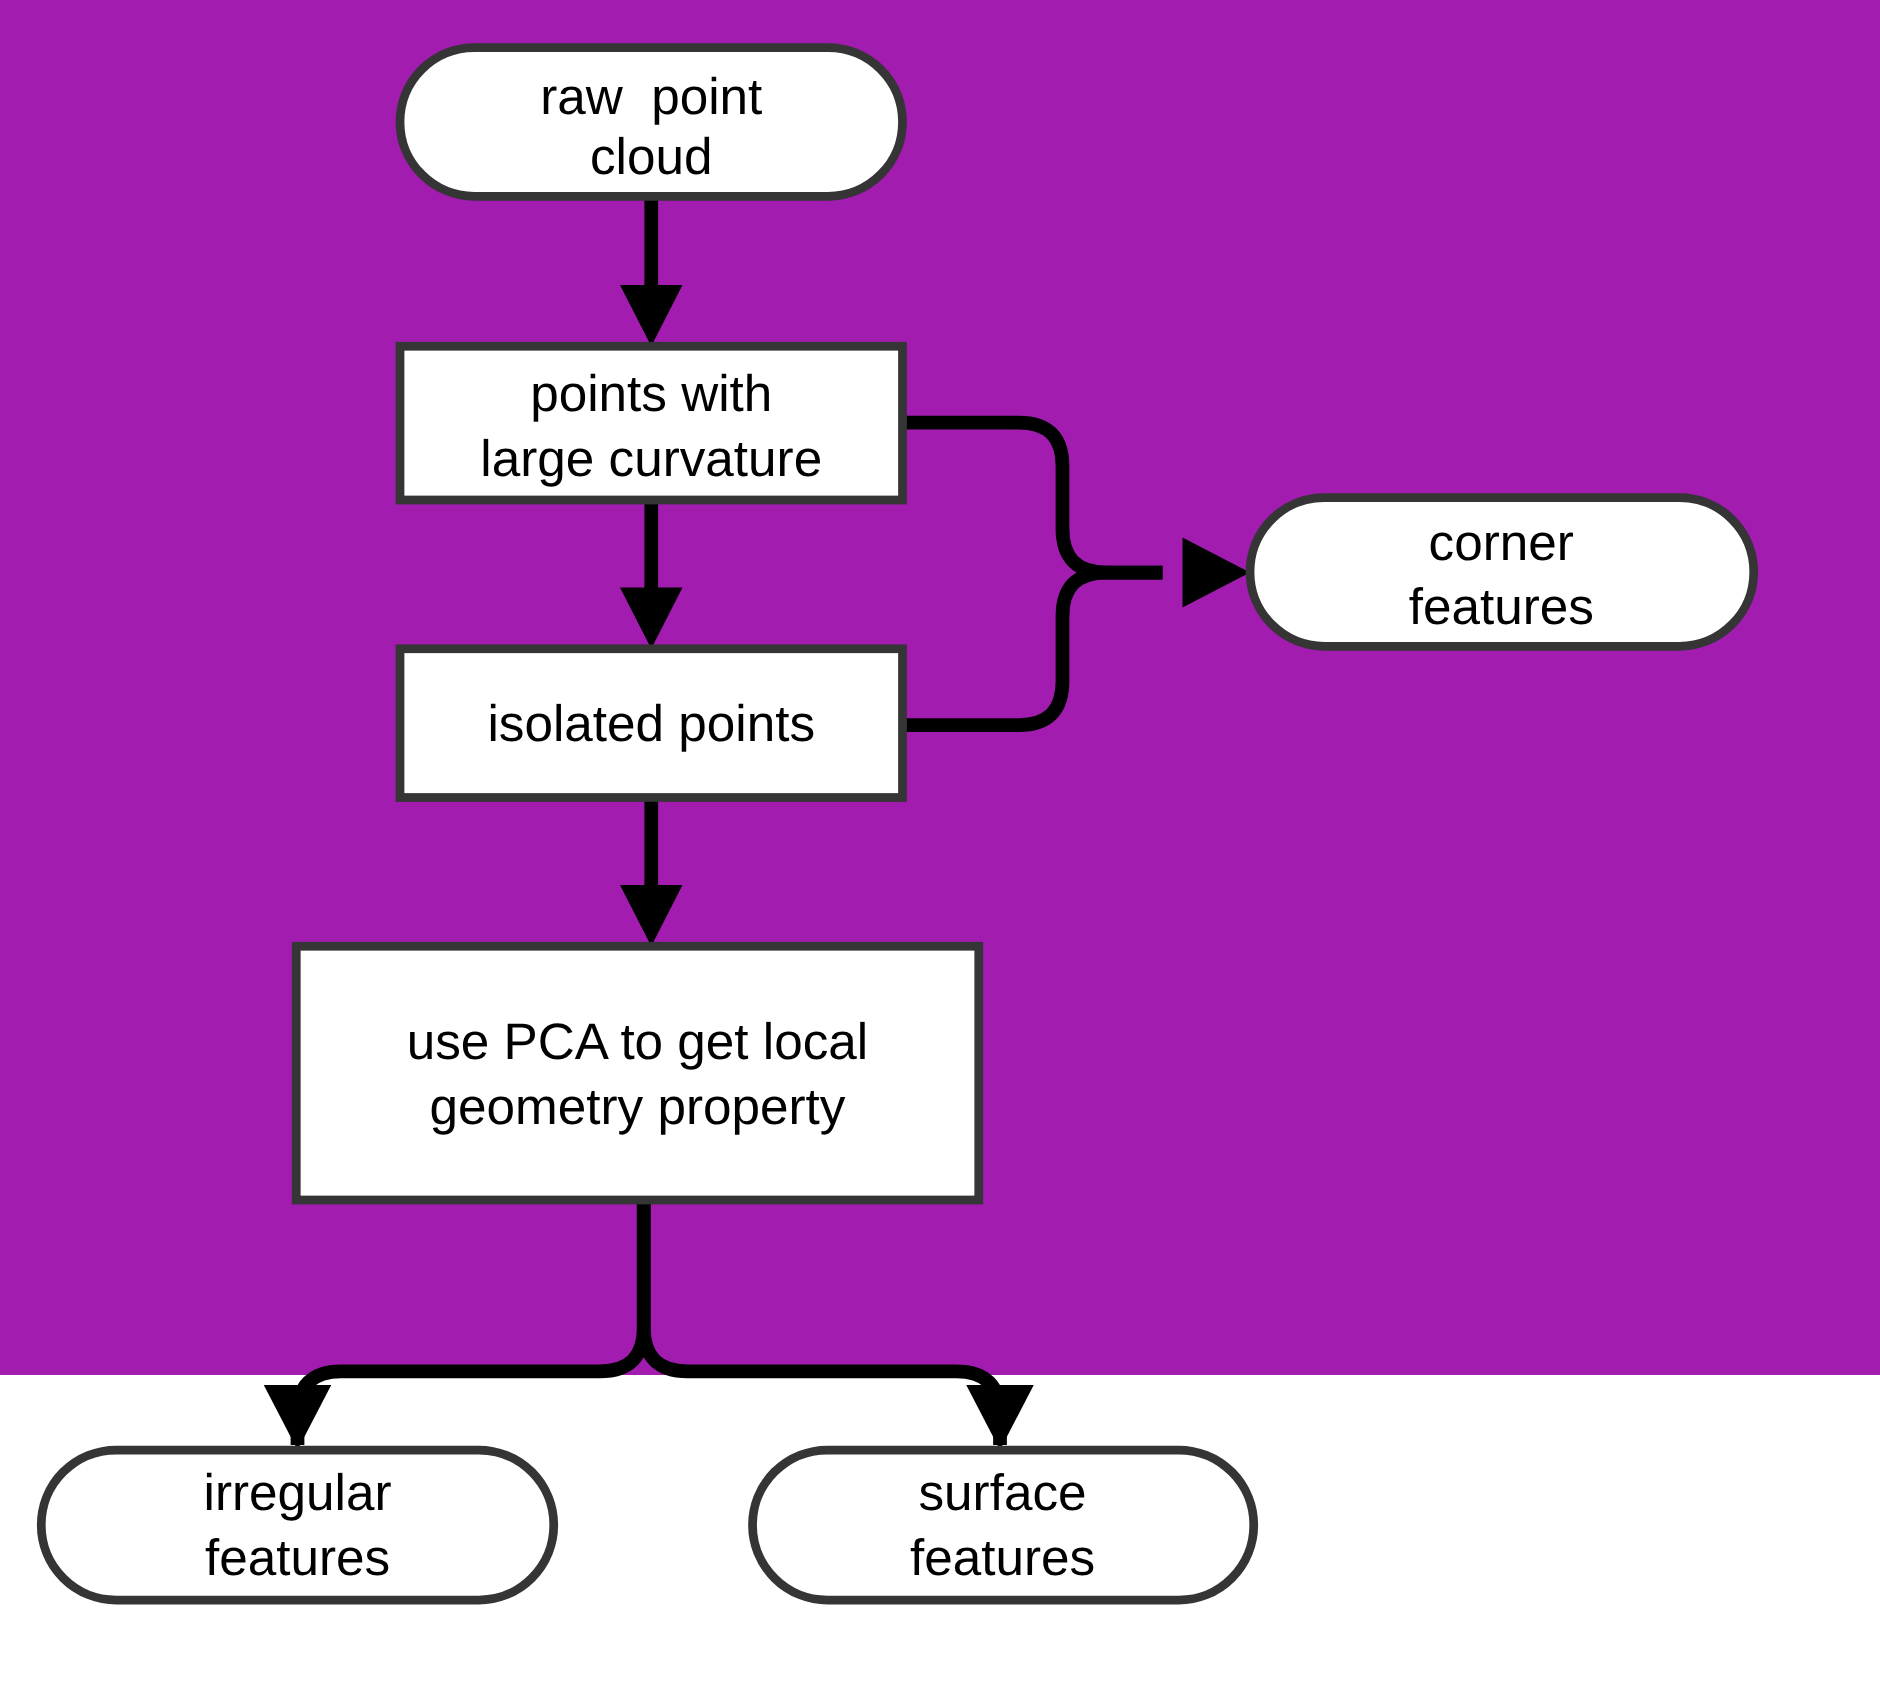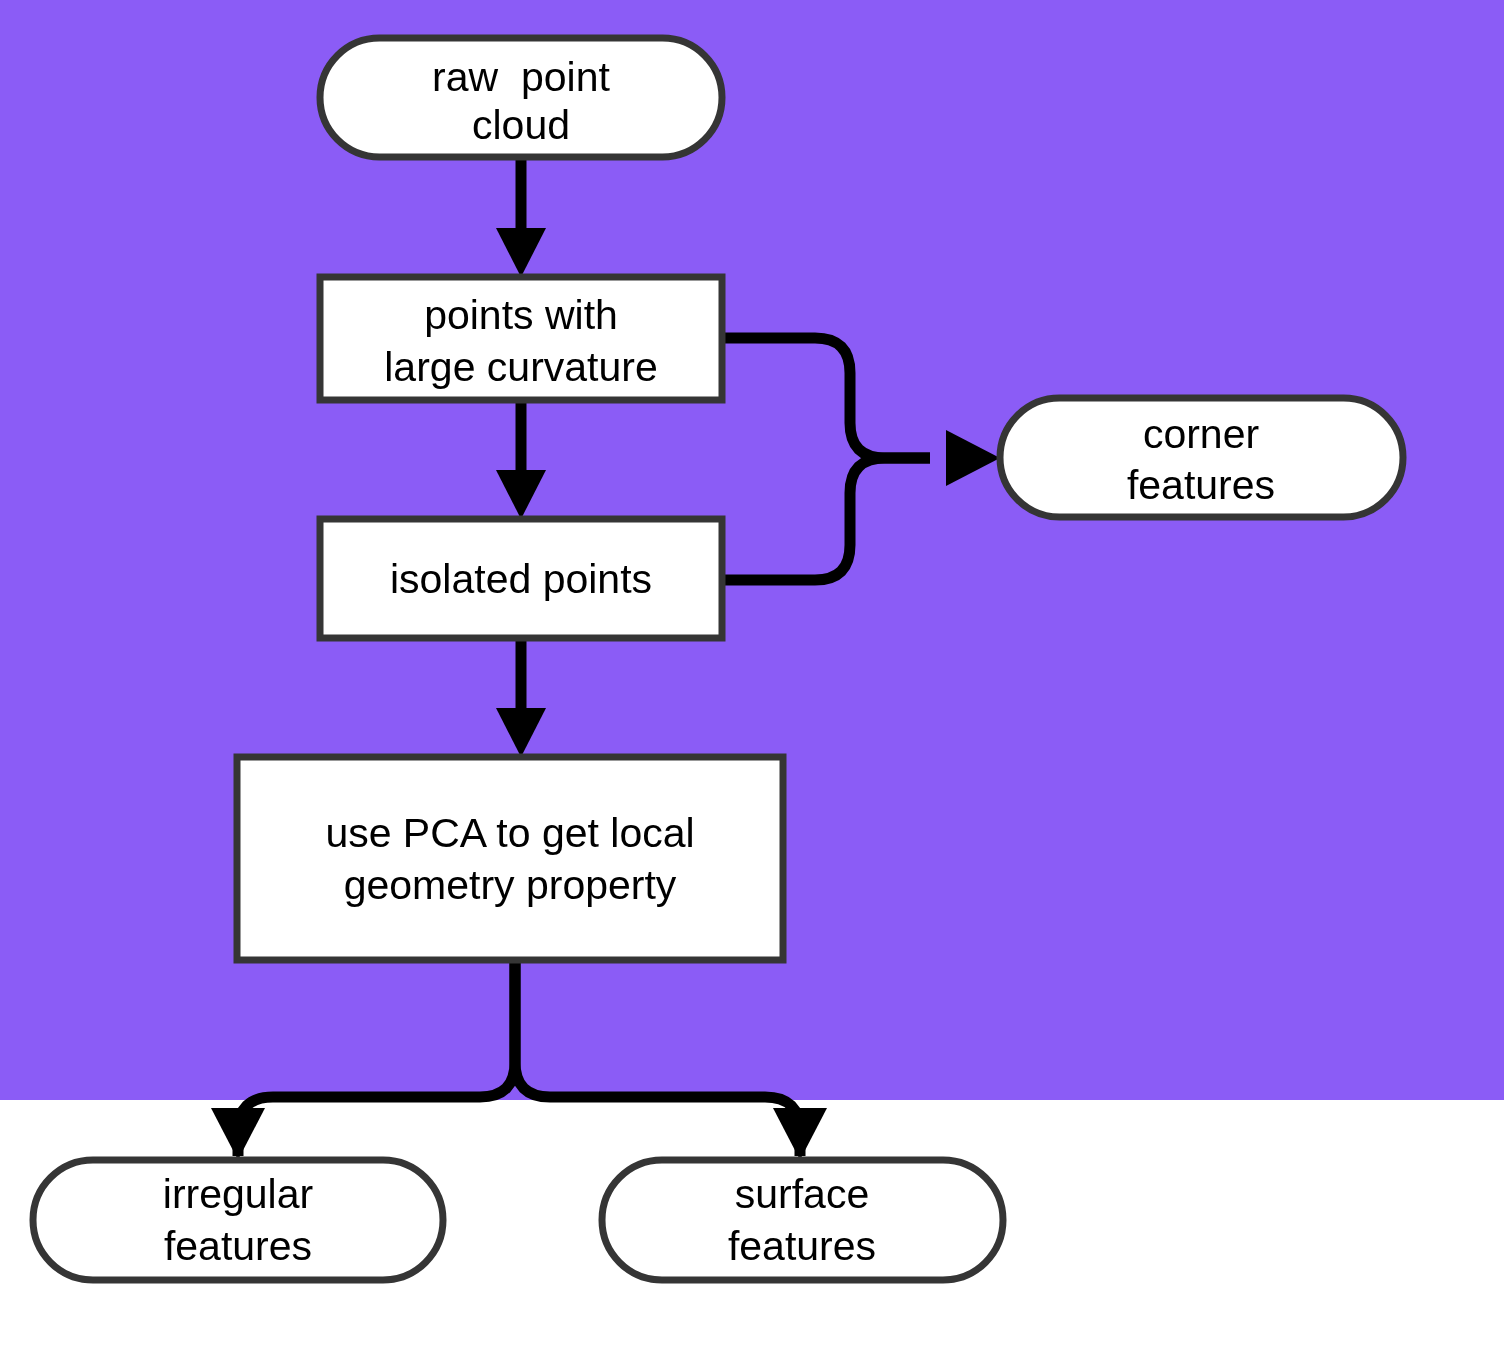--- a/index.html
+++ b/index.html
@@ -10,21 +10,21 @@
   body {
     width: 1504px;
     height: 1360px;
     font-family: "Liberation Sans", sans-serif;
     overflow: hidden;
   }
   #flowchart-root {
     position: relative;
     width: 1504px;
     height: 1100px;
-    background: #8b5cf6;
+    background: #a21caf;
   }
   svg.diagram {
     display: block;
     width: 1504px;
     height: 1360px;
   }
   .node-shape {
     fill: #ffffff;
     stroke: #353535;
     stroke-width: 7;

